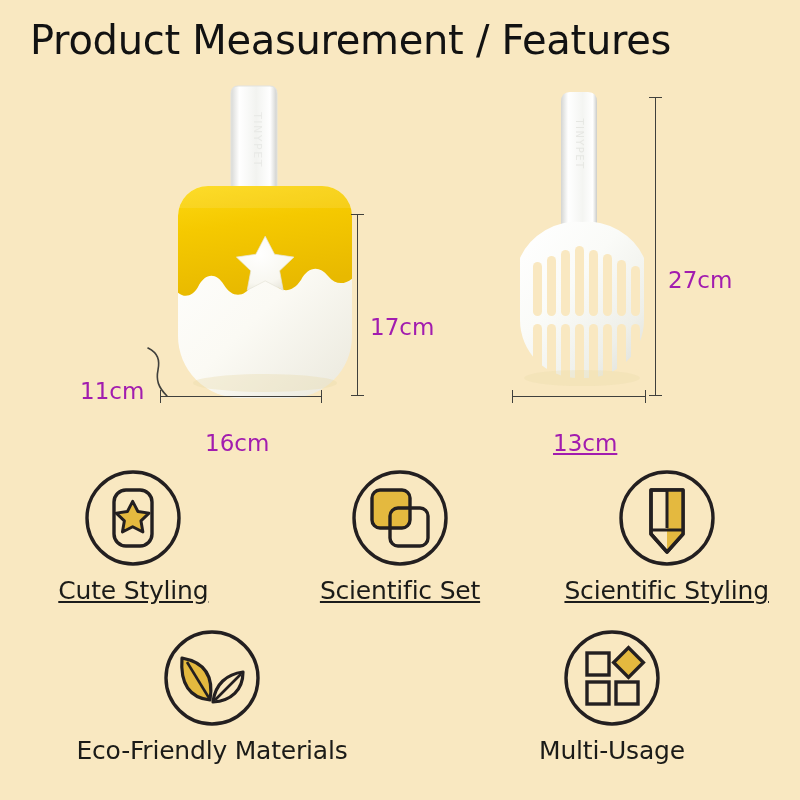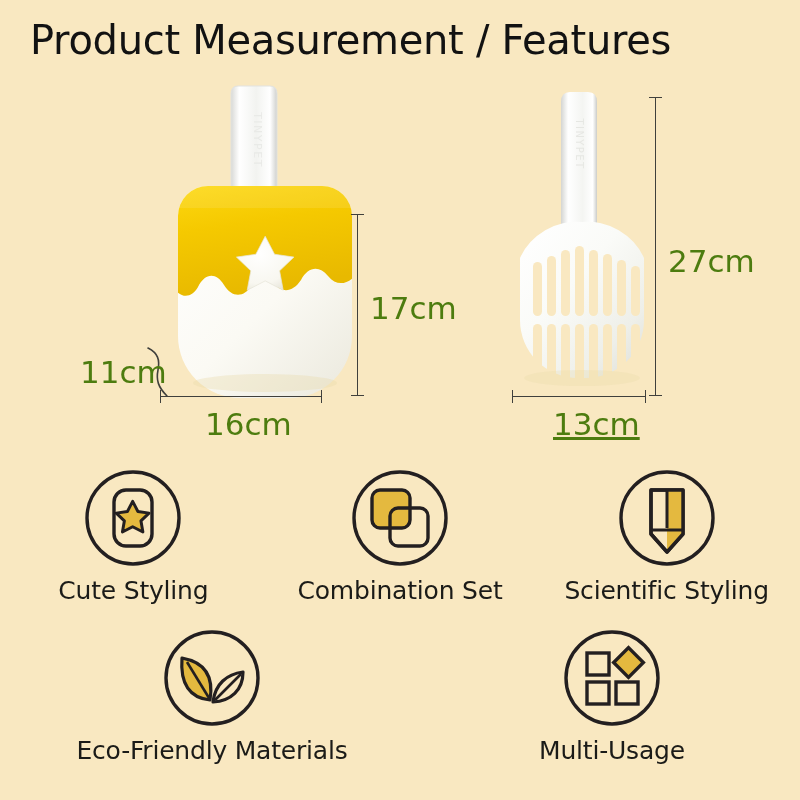--- a/index.html
+++ b/index.html
@@ -73,41 +73,42 @@
     top: -6px;
     width: 1px;
     height: 13px;
     background: #40403c;
   }
   .dim-h::before { left: 0; }
   .dim-h::after  { right: 0; }
 
   .dim-label {
     position: absolute;
-    font-size: 31px;
-    color: #4d7c0f;
+    font-size: 23px;
+    color: #a21caf;
     white-space: nowrap;
+    margin-top: 24px;
   }
 
   
   #features {
     position: absolute;
     left: 0;
     top: 466px;
     width: 800px;
     height: 334px;
   }
   .feat-row {
     position: absolute;
     left: 0;
     width: 800px;
     height: 160px;
     display: flex;
   }
-  .feat-row.row1 { top: 0; }
+  .feat-row.row1 { top: 0; text-decoration: underline; }
   .feat-row.row2 { top: 160px; margin-left: 12px; }
 
   .feat {
     flex: 1 1 0;
     display: flex;
     flex-direction: column;
     align-items: center;
     justify-content: flex-start;
   }
   .feat-icon {
@@ -273,21 +274,21 @@
         </svg>
         <div class="feat-label">Cute Styling</div>
       </div>
 
       <div class="feat">
         <svg class="feat-icon" viewBox="0 0 104 104">
           <circle cx="52" cy="52" r="46" fill="none" stroke="#231f20" stroke-width="3.4"></circle>
           <rect x="24" y="24" width="38" height="38" rx="8" fill="#e4b93f" stroke="#231f20" stroke-width="3.4"></rect>
           <rect x="42" y="42" width="38" height="38" rx="8" fill="none" stroke="#231f20" stroke-width="3.4"></rect>
         </svg>
-        <div class="feat-label">Combination Set</div>
+        <div class="feat-label">Scientific Set</div>
       </div>
 
       <div class="feat">
         <svg class="feat-icon" viewBox="0 0 104 104">
           <circle cx="52" cy="52" r="46" fill="none" stroke="#231f20" stroke-width="3.4"></circle>
           <path d="M36,24 h32 v44 l-16,18 l-16,-18 z" fill="none" stroke="#231f20" stroke-width="3.4" stroke-linejoin="round"></path>
           <path d="M52,24 h16 v44 l-16,18 z" fill="#e4b93f"></path>
           <path d="M36,24 h32 v44 l-16,18 l-16,-18 z" fill="none" stroke="#231f20" stroke-width="3.4" stroke-linejoin="round"></path>
           <line x1="52" y1="24" x2="52" y2="62" stroke="#231f20" stroke-width="3"></line>
           <line x1="36" y1="64" x2="68" y2="64" stroke="#231f20" stroke-width="3"></line>

